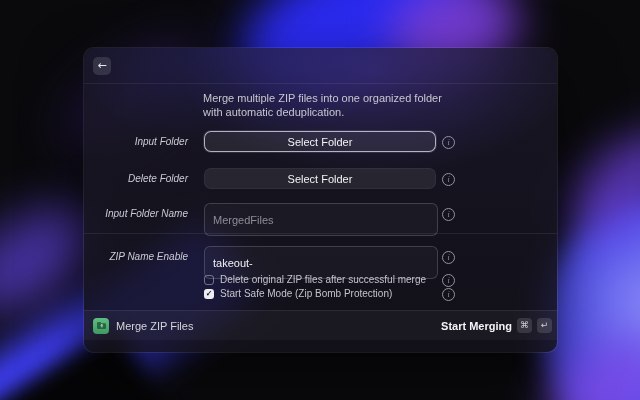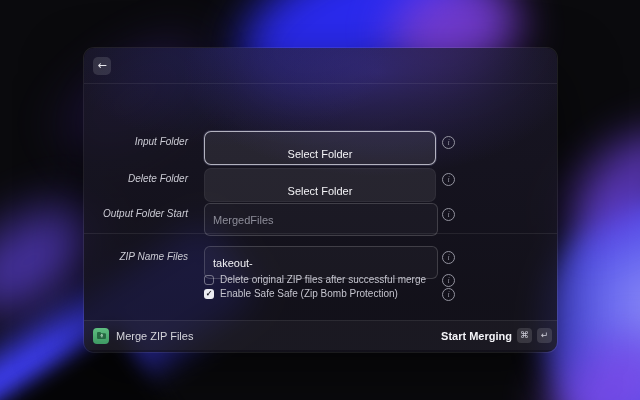--- a/index.html
+++ b/index.html
@@ -47,21 +47,21 @@
     padding:0;cursor:pointer;font-family:"DejaVu Sans",sans-serif;}
 
   .desc{position:absolute;left:119px;top:43px;width:242px;margin:0;
     font-size:11px;line-height:14px;color:#c7c7d1;}
 
   .row-label{position:absolute;width:104px;text-align:right;
     font-size:10px;color:#cbcbd4;font-style:italic;}
   .select-btn{position:absolute;left:120px;width:232px;height:21px;
     border-radius:7px;background:rgba(255,255,255,0.08);
     color:#f3f3f6;font-size:11px;font-weight:500;text-align:center;
-    padding:16px;cursor:pointer;font-family:"Liberation Sans",sans-serif;}
+    padding:3px;cursor:pointer;font-family:"Liberation Sans",sans-serif;}
   .select-btn.focused{border:1px solid rgba(225,225,238,0.75);
     box-shadow:0 0 0 1px rgba(120,120,160,0.25);}
   .select-btn.plain{border:1px solid rgba(255,255,255,0.05);}
   .text-field{position:absolute;left:120px;width:216px;height:19px;
     border-radius:6px;background:rgba(255,255,255,0.03);
     border:1px solid rgba(255,255,255,0.17);padding:6px 8px;
     color:#f1f1f5;font-size:11px;outline:none;
     font-family:"Liberation Sans",sans-serif;}
   .text-field::placeholder{color:#8d8d99;}
   .divider{position:absolute;left:0;width:100%;height:1px;
@@ -71,21 +71,21 @@
     font-size:8px;line-height:11px;text-align:center;
     font-family:"Liberation Serif",serif;font-style:italic;}
   .checkbox{position:absolute;left:120px;width:10px;height:10px;
     border-radius:3px;box-sizing:border-box;cursor:pointer;}
   .checkbox.unchecked{border:1px solid rgba(255,255,255,0.38);}
   .checkbox.checked{background:#ececf2;color:#16161e;font-size:8px;
     font-weight:bold;line-height:10px;text-align:center;}
   .check-label{position:absolute;left:136px;font-size:10px;color:#c4c4ce;}
 
   
-  .footer{position:absolute;left:0;bottom:2px;width:100%;height:29px;
+  .footer{position:absolute;left:0;bottom:12px;width:100%;height:29px;
     background:rgba(255,255,255,0.035);
     border-top:1px solid rgba(255,255,255,0.08);
     display:flex;align-items:center;justify-content:flex-end;}
   .app-icon{width:16px;height:16px;margin-left:9px;border-radius:4px;
     background:linear-gradient(180deg,#5fbd81,#3e9a63);
     display:flex;align-items:center;justify-content:center;flex:0 0 auto;}
   .app-name{margin-left:7px;font-size:11px;color:#d4d4db;}
   .footer-right{margin-left:auto;display:flex;align-items:center;margin-right:5px;}
   .primary-action{font-size:11px;font-weight:700;color:#f4f4f8;cursor:pointer;}
   .keycap{width:15px;height:15px;margin-left:5px;border-radius:4px;
@@ -106,45 +106,46 @@
   <div class="bg-shape s7"></div>
   <div class="bg-shape s8"></div>
   <div class="bg-shape s9"></div>
 
   <div class="window">
 
     <div class="titlebar">
       <button class="back-btn">←</button>
     </div>
 
+    <p class="desc">Merge multiple ZIP files into one organized folder with automatic deduplication.</p>
 
     <div class="row-label" style="top:88px;">Input Folder</div>
     <button class="select-btn focused" style="top:83px;">Select Folder</button>
     <div class="info-icon" style="top:88px;">i</div>
 
     <div class="row-label" style="top:125px;">Delete Folder</div>
     <button class="select-btn plain" style="top:120px;">Select Folder</button>
     <div class="info-icon" style="top:125px;">i</div>
 
-    <div class="row-label" style="top:160px;">Output Folder Start</div>
+    <div class="row-label" style="top:160px;">Input Folder Name</div>
     <input class="text-field" style="top: 155px;" type="text" placeholder="MergedFiles">
     <div class="info-icon" style="top:160px;">i</div>
 
     <div class="divider" style="top:185px;"></div>
 
-    <div class="row-label" style="top:203px;">ZIP Name Files</div>
+    <div class="row-label" style="top:203px;">ZIP Name Enable</div>
     <input class="text-field" style="top: 198px;" type="text" value="takeout-">
     <div class="info-icon" style="top:203px;">i</div>
 
     <div class="checkbox unchecked" style="top:227px;"></div>
     <div class="check-label" style="top:226px;">Delete original ZIP files after successful merge</div>
     <div class="info-icon" style="top:226px;">i</div>
 
     <div class="checkbox checked" style="top:241px;">✓</div>
-    <div class="check-label" style="top:240px;">Enable Safe Safe (Zip Bomb Protection)</div>
+    <div class="check-label" style="top:240px;">Start Safe Mode (Zip Bomb Protection)</div>
     <div class="info-icon" style="top:240px;">i</div>
 
     <div class="footer">
       <div class="app-icon">
         <svg width="11" height="11" viewBox="0 0 16 16">
           <path d="M1.5 4.5 a1.5 1.5 0 0 1 1.5-1.5 h3.2 l1.6 1.8 h5.2 a1.5 1.5 0 0 1 1.5 1.5 v5.2 a1.5 1.5 0 0 1 -1.5 1.5 h-10 a1.5 1.5 0 0 1 -1.5 -1.5 z" fill="#1d5c38" opacity="0.85"></path>
           <path d="M7.2 6.5 h2.4 M6.4 8.2 h3.8 M7.2 9.9 h2.4" stroke="#d7f2e1" stroke-width="1" fill="none"></path>
         </svg>
       </div>
       <span class="app-name">Merge ZIP Files</span>

